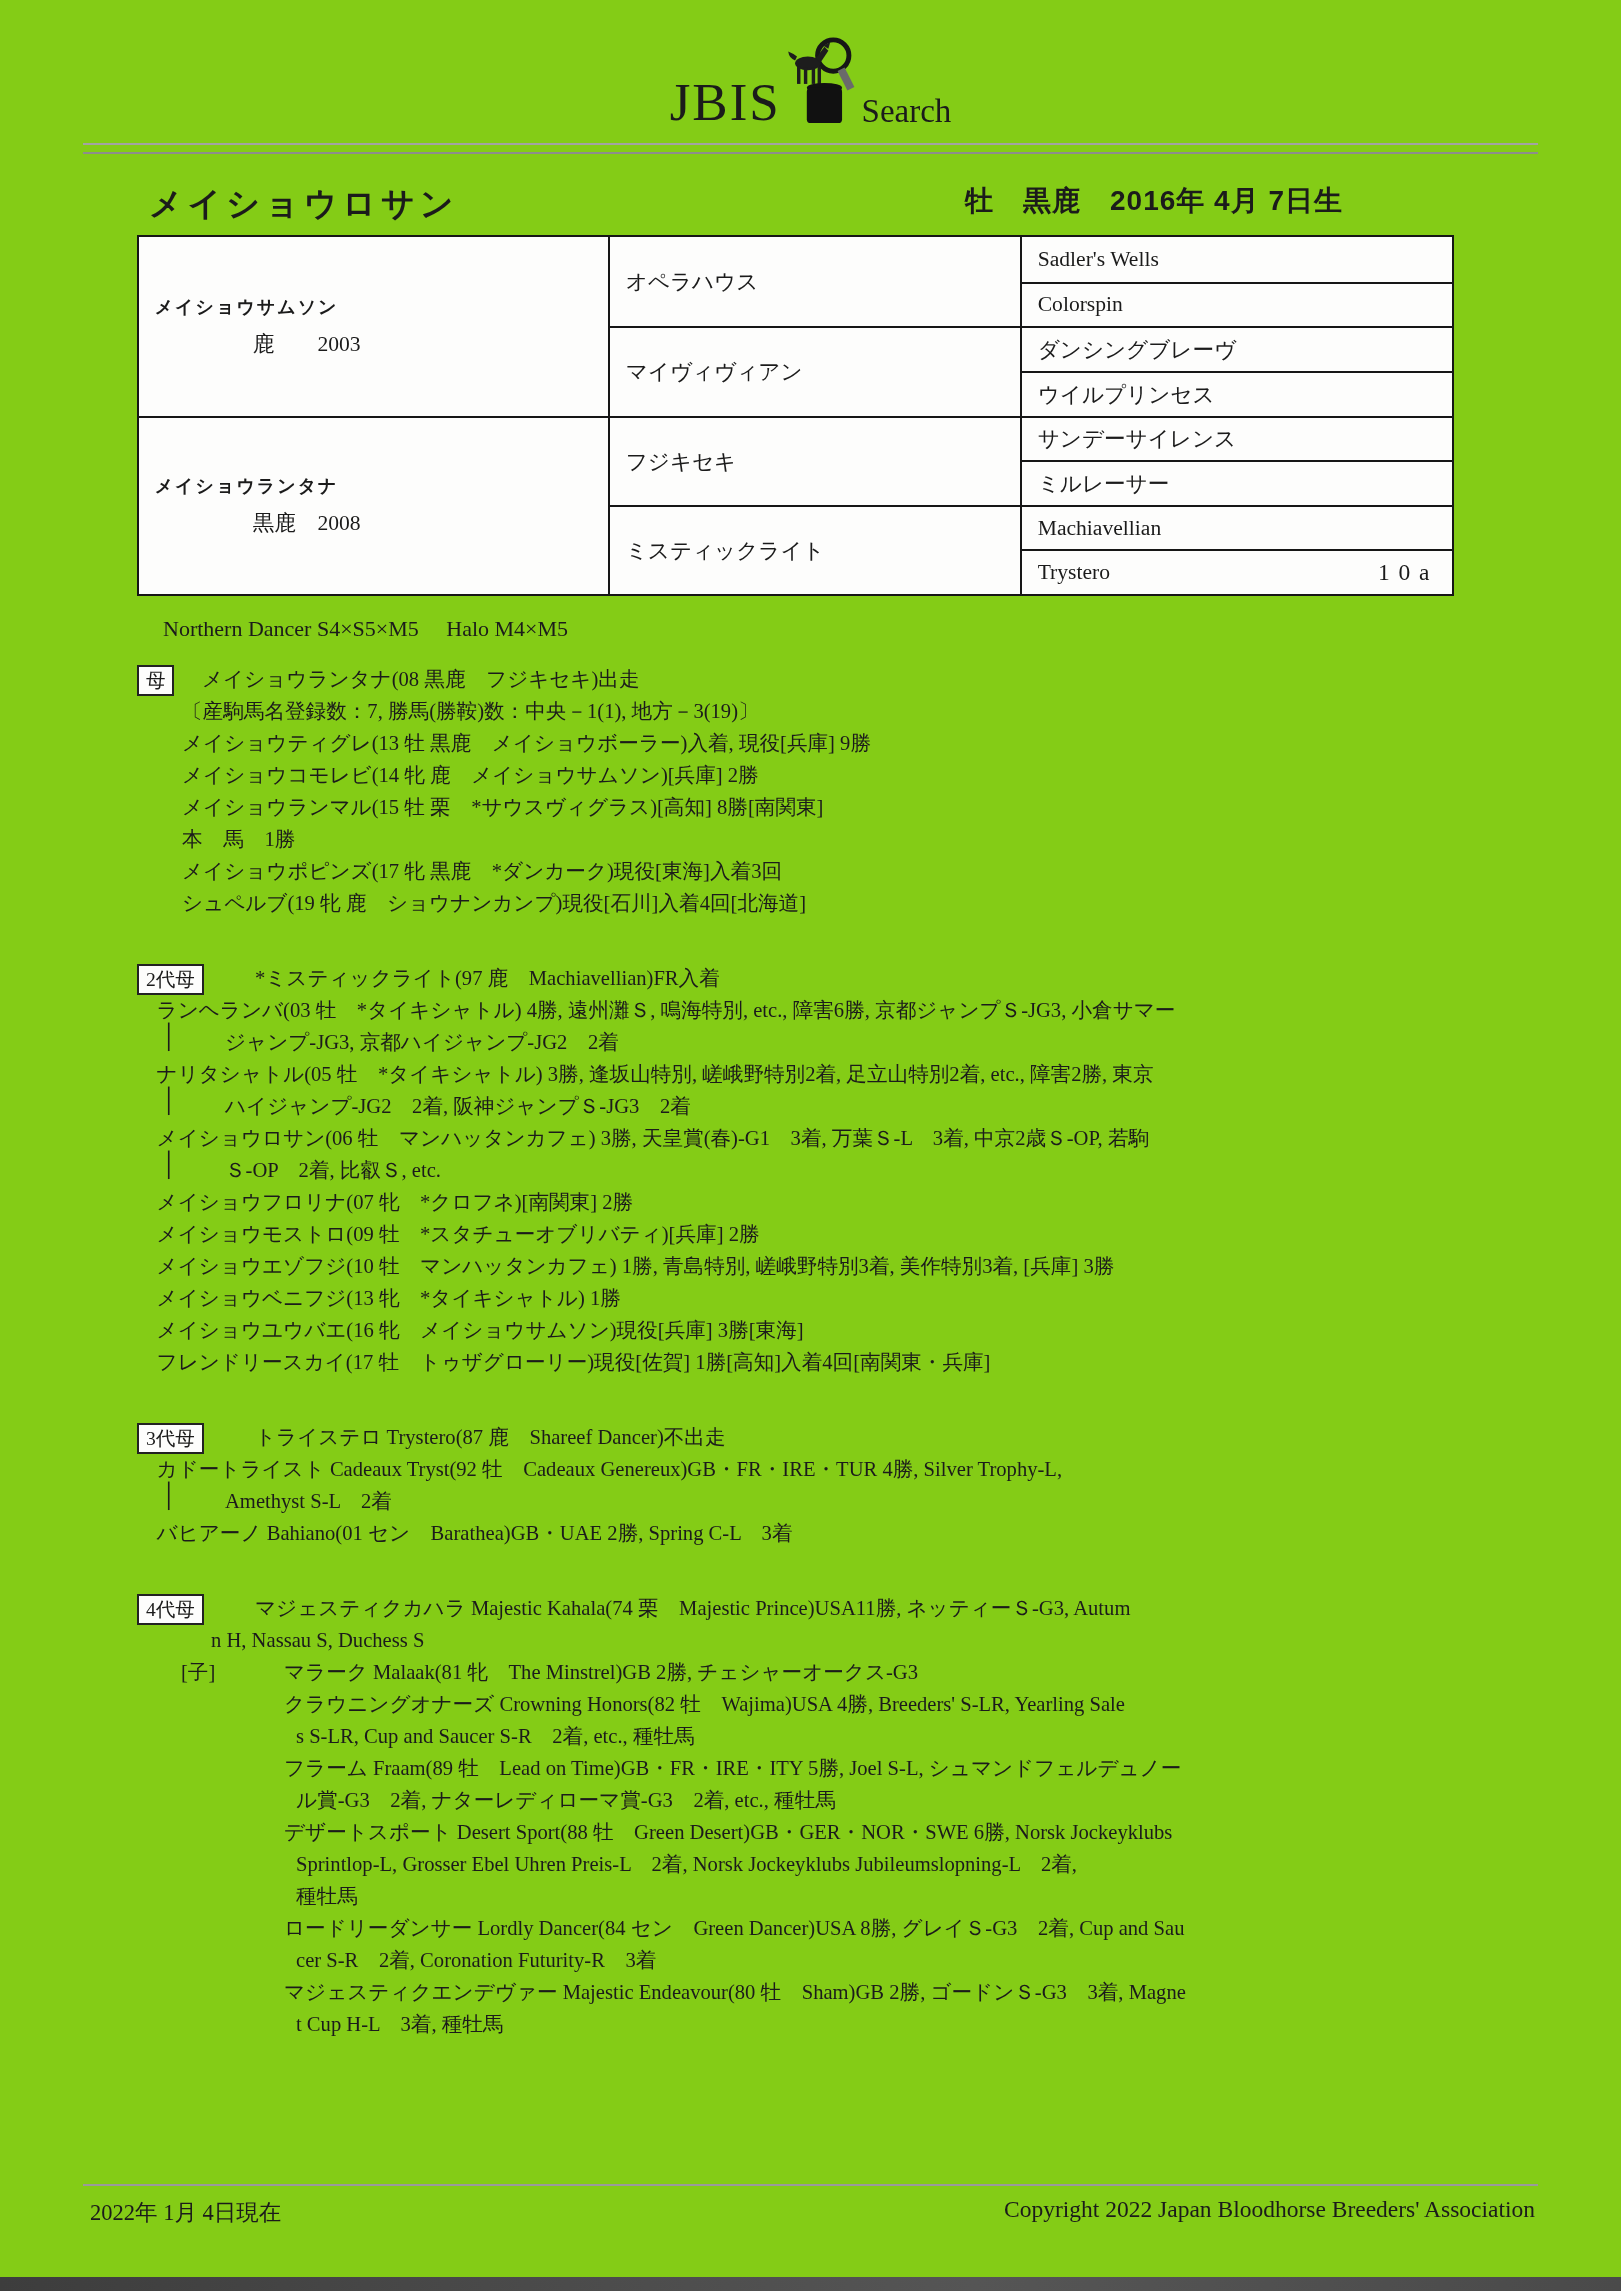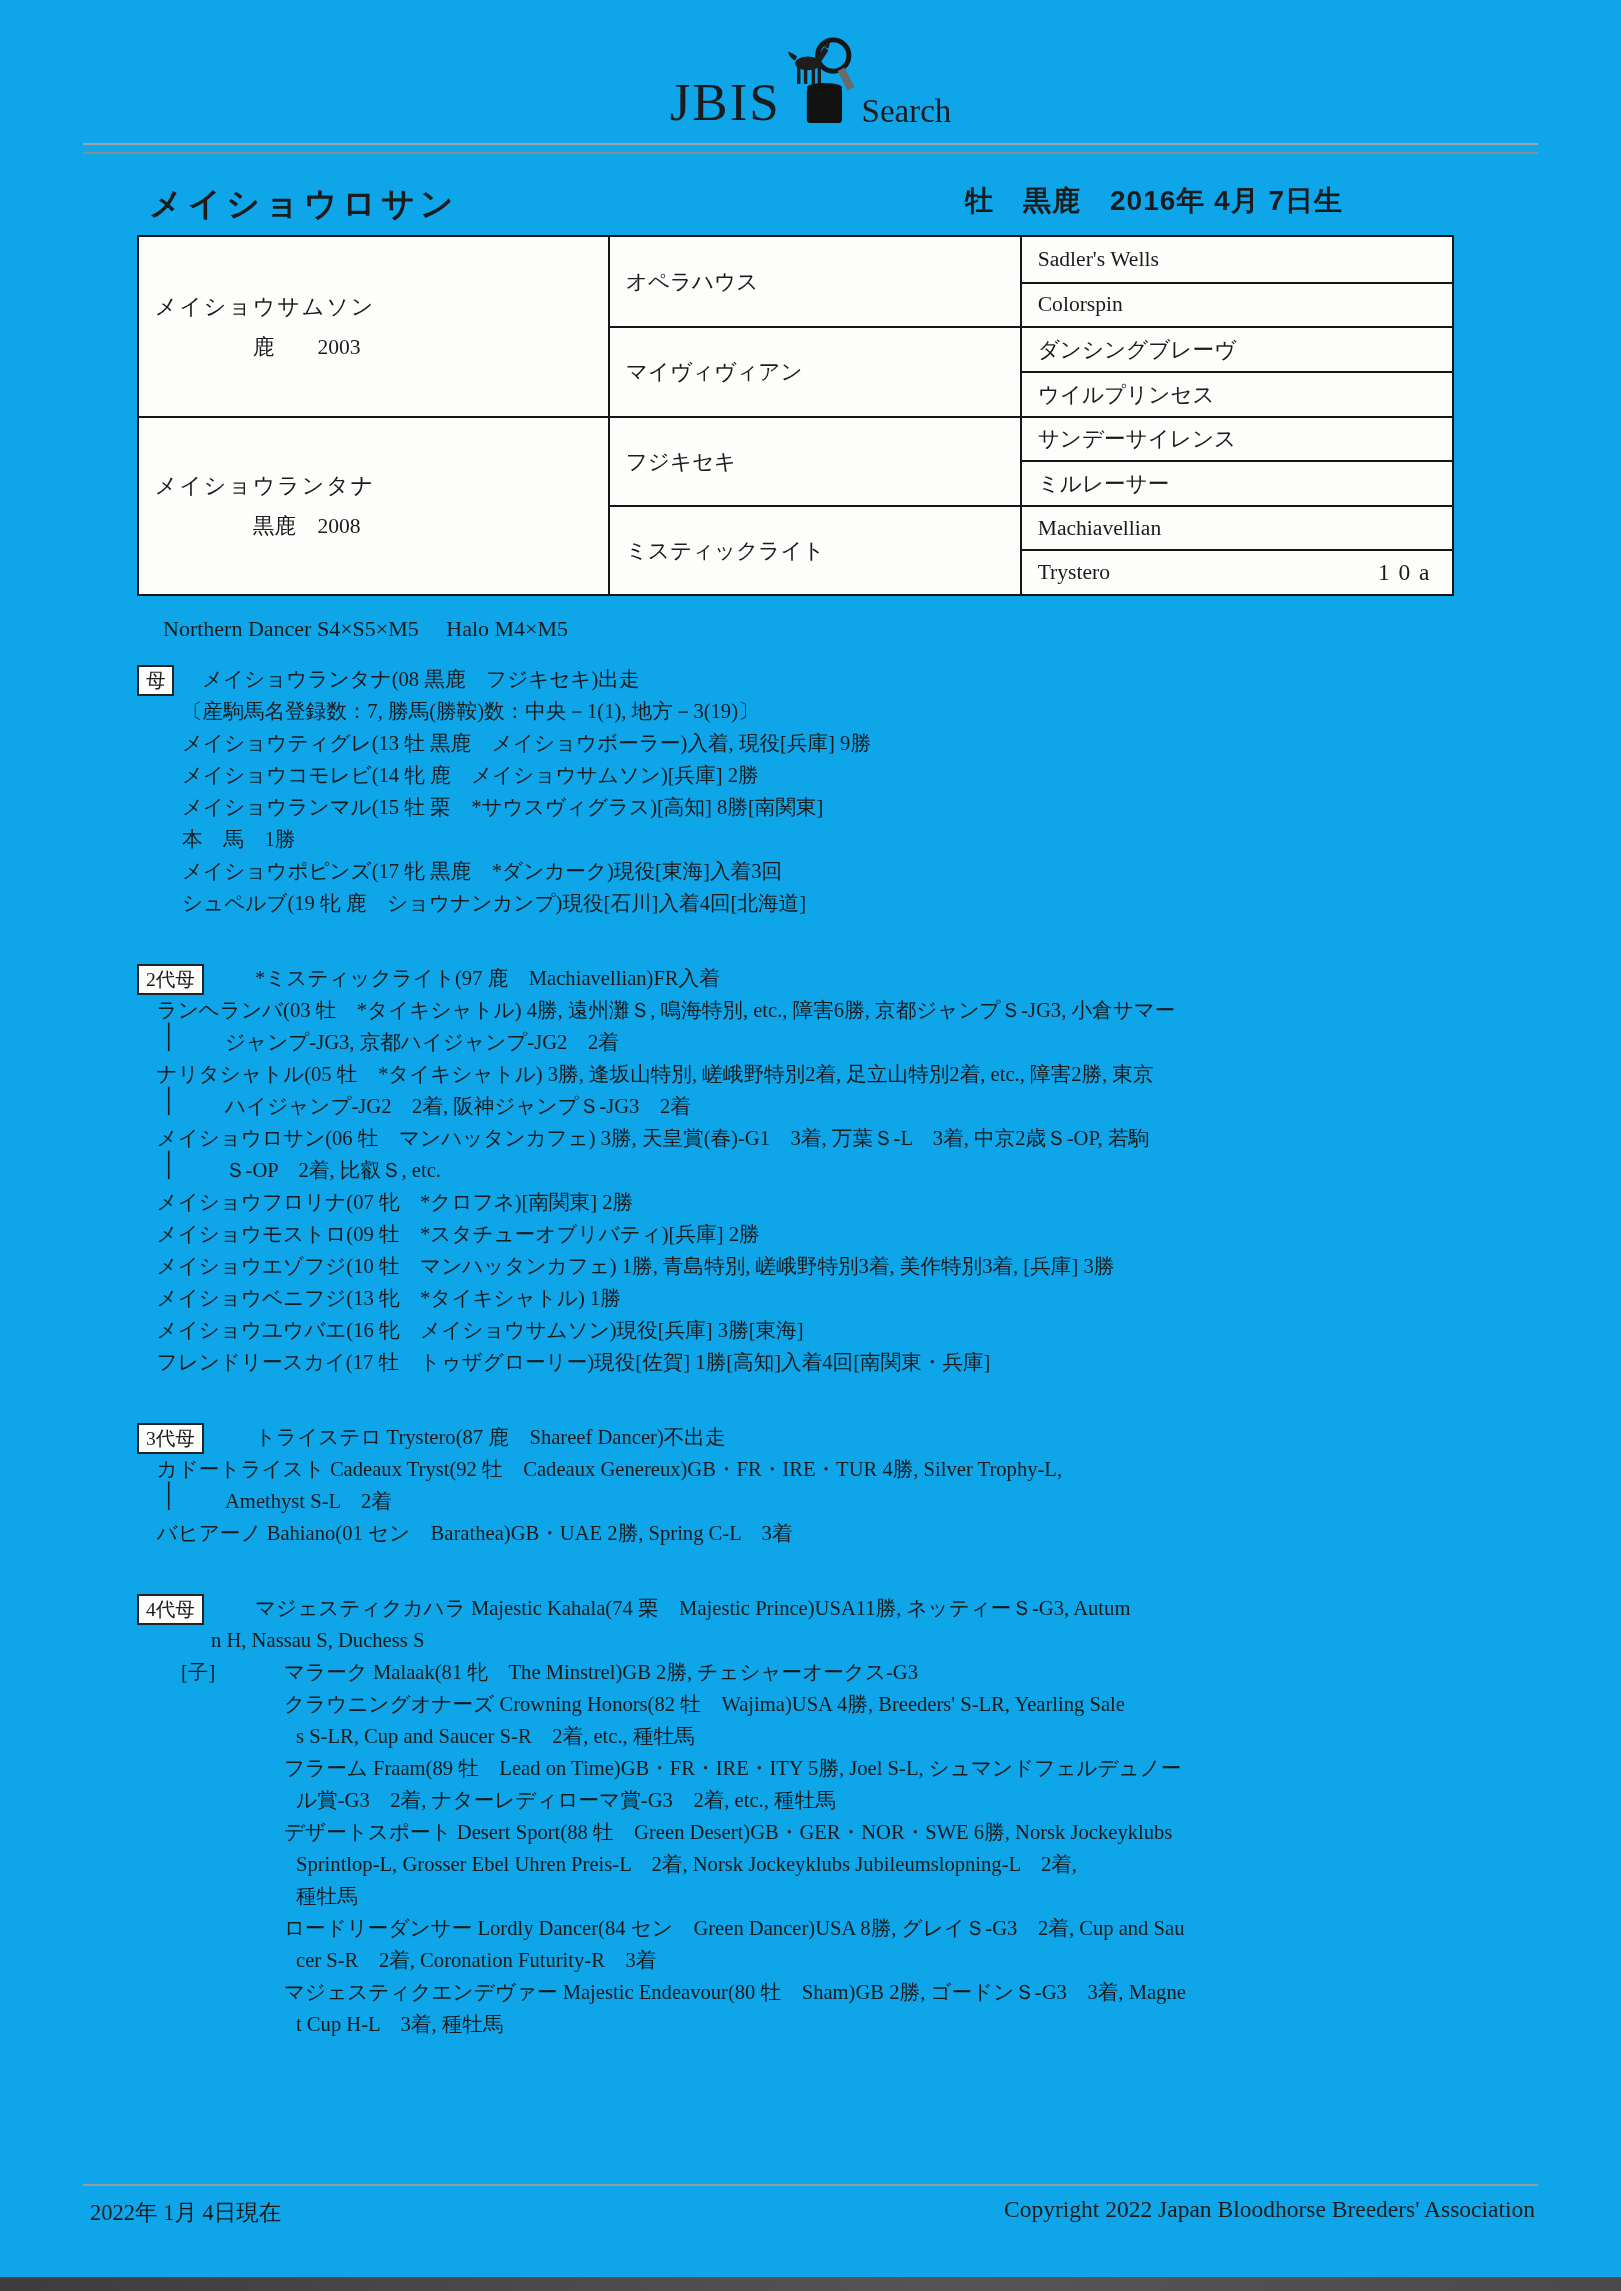--- a/index.html
+++ b/index.html
@@ -1,18 +1,18 @@
 <!DOCTYPE html>
 <html><head>
 <meta charset="utf-8">
 <style>
   html,body { margin:0; padding:0; background:#d8d8d8; }
   .page {
     position:relative; width:1621px; height:2292px;
-    background:#0ea5e9; overflow:hidden;
+    background:#84cc16; overflow:hidden;
     font-family:"Liberation Serif","DejaVu Serif",serif;
     color:#1b1b1b;
   }
   
   .logo { position:absolute; top:33px; left:0; width:100%;
           display:flex; justify-content:center; align-items:flex-end; gap:3.9px; }
   .logo .jbis  { font-size:53px; line-height:0.92; letter-spacing:2px; }
   .logo .search{ font-size:33px; line-height:0.95; }
   .logo svg { display:block; }
   .top-rule { position:absolute; left:83px; right:83px; top:143px; height:6.9px;
@@ -29,21 +29,21 @@
          border:2.9px solid #161616; display:grid;
          grid-template-columns:469px 412px 1fr;
          grid-template-rows:repeat(8,1fr); background:#fdfdfc; box-sizing:border-box; }
   .ped .cell { border-left:2px solid #161616; border-top:2px solid #161616;
                display:flex; align-items:center; padding-left:15.7px;
                font-size:21.6px; white-space:pre; overflow:hidden; }
   .ped .noTop { border-top:none; }
   .ped .parent { grid-column:1; border-left:none; flex-direction:column;
                  align-items:flex-start; justify-content:center; gap:9.8px; }
   .ped .parent .pname { font-family:"Liberation Sans","DejaVu Sans",sans-serif;
-                        font-weight:normal; font-size:22px; letter-spacing:2px; }
+                        font-weight:bold; font-size:18px; letter-spacing:2px; }
   .ped .parent .pdetail { padding-left:98px; font-size:21.6px; }
   .sire { grid-row:1/5; } .dam { grid-row:5/9; }
   .gp1 { grid-column:2; grid-row:1/3; } .gp2 { grid-column:2; grid-row:3/5; }
   .gp3 { grid-column:2; grid-row:5/7; } .gp4 { grid-column:2; grid-row:7/9; }
   .gg  { grid-column:3; }
   .fam { margin-left:auto; padding-right:13.7px; letter-spacing:8.8px; font-size:23.5px; }
   
   .inbreeding { position:absolute; left:147px; top:614px; font-size:22px; white-space:pre;margin-left:16px; }
   
   .sections { position:absolute; left:137px; top:663px; width:1441px; }

